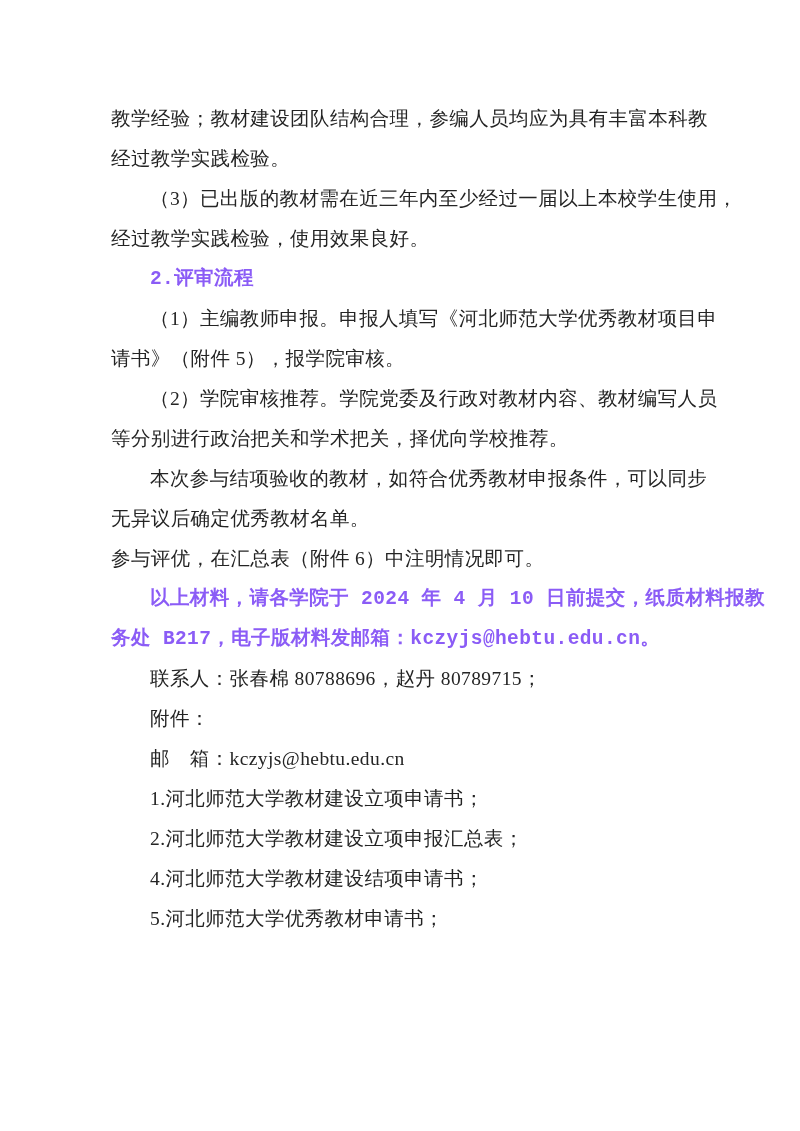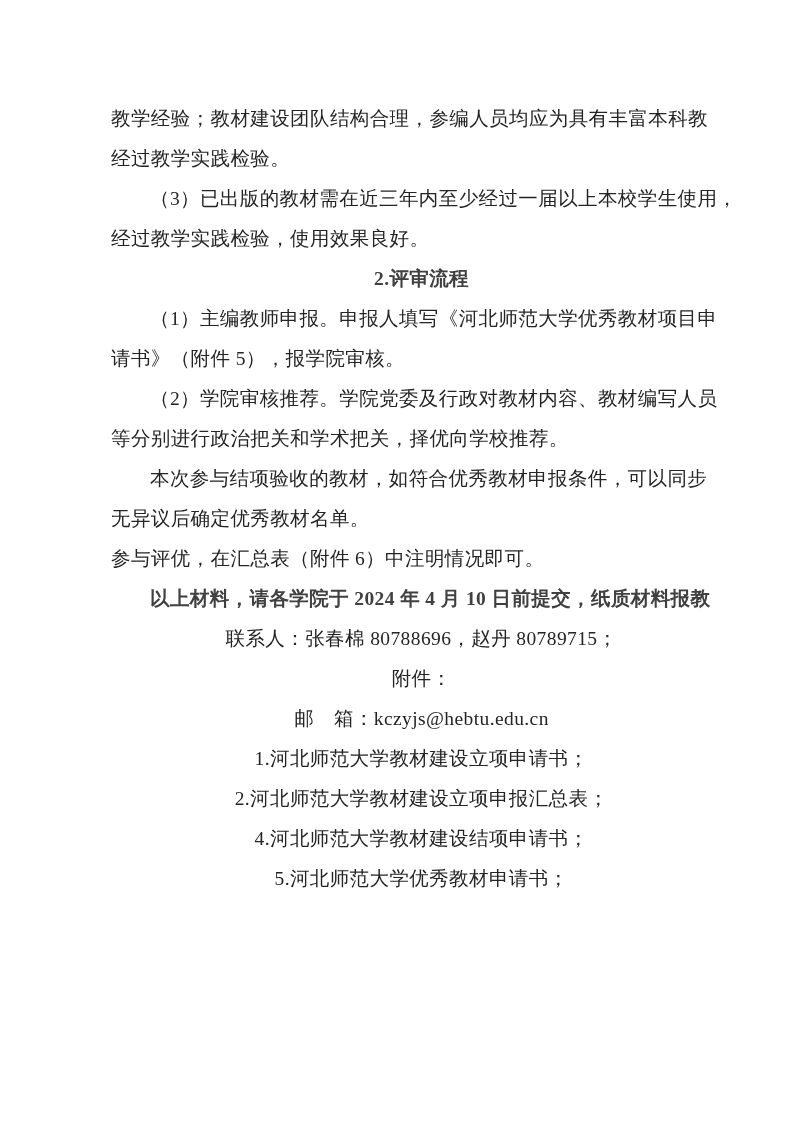--- a/index.html
+++ b/index.html
@@ -24,45 +24,46 @@
   .line {
     height: 40px;
     line-height: 40px;
     font-size: 19.5px;
     color: #242424;
     white-space: nowrap;
     letter-spacing: 0.4px;
   }
   .indent {
     padding-left: 39px;
-    text-align: center;
   }
   .bold {
     font-weight: bold;
-    color: #404040;
+    color: #8b5cf6;
+    font-family: Liberation Mono, monospace;
   }
 </style>
 </head>
 <body>
 
 <div class="page">
   <div class="content">
     <div class="line">教学经验；教材建设团队结构合理，参编人员均应为具有丰富本科教</div>
     <div class="line">经过教学实践检验。</div>
     <div class="line indent">（3）已出版的教材需在近三年内至少经过一届以上本校学生使用，</div>
     <div class="line">经过教学实践检验，使用效果良好。</div>
     <div class="line indent bold">2.评审流程</div>
     <div class="line indent">（1）主编教师申报。申报人填写《河北师范大学优秀教材项目申</div>
     <div class="line">请书》（附件 5），报学院审核。</div>
     <div class="line indent">（2）学院审核推荐。学院党委及行政对教材内容、教材编写人员</div>
     <div class="line">等分别进行政治把关和学术把关，择优向学校推荐。</div>
     <div class="line indent">本次参与结项验收的教材，如符合优秀教材申报条件，可以同步</div>
     <div class="line">无异议后确定优秀教材名单。</div>
     <div class="line">参与评优，在汇总表（附件 6）中注明情况即可。</div>
     <div class="line indent bold">以上材料，请各学院于 2024 年 4 月 10 日前提交，纸质材料报教</div>
+    <div class="line bold">务处 B217，电子版材料发邮箱：kczyjs@hebtu.edu.cn。</div>
     <div class="line indent">联系人：张春棉 80788696，赵丹 80789715；</div>
     <div class="line indent">附件：</div>
     <div class="line indent">邮　箱：kczyjs@hebtu.edu.cn</div>
     <div class="line indent">1.河北师范大学教材建设立项申请书；</div>
     <div class="line indent">2.河北师范大学教材建设立项申报汇总表；</div>
     <div class="line indent">4.河北师范大学教材建设结项申请书；</div>
     <div class="line indent">5.河北师范大学优秀教材申请书；</div>
   </div>
 </div>
 

